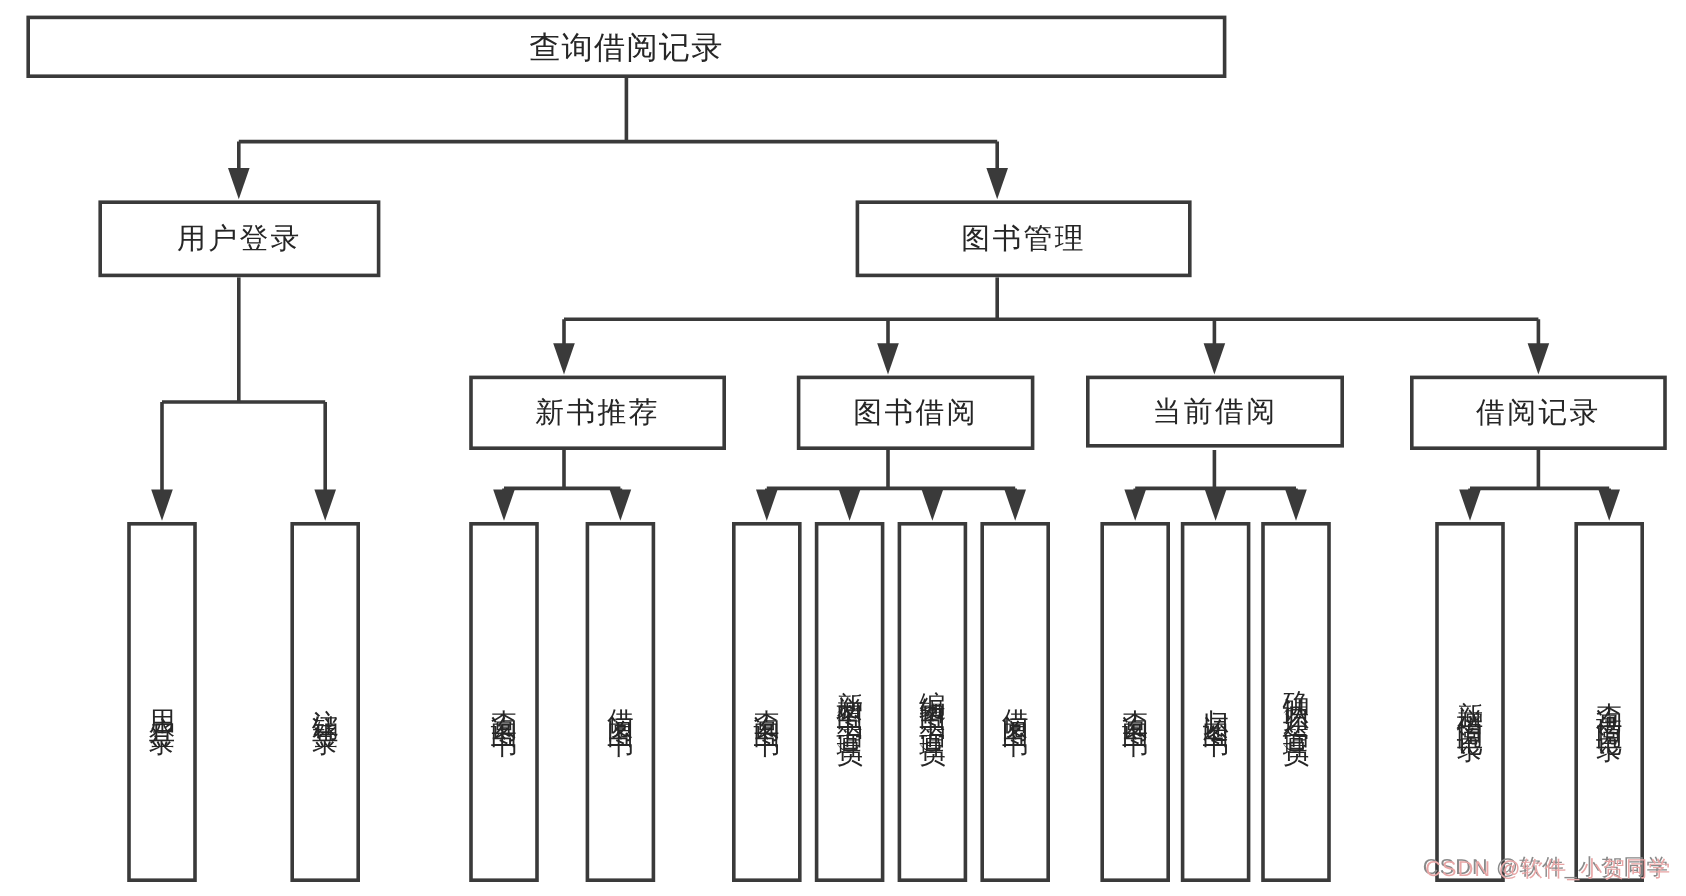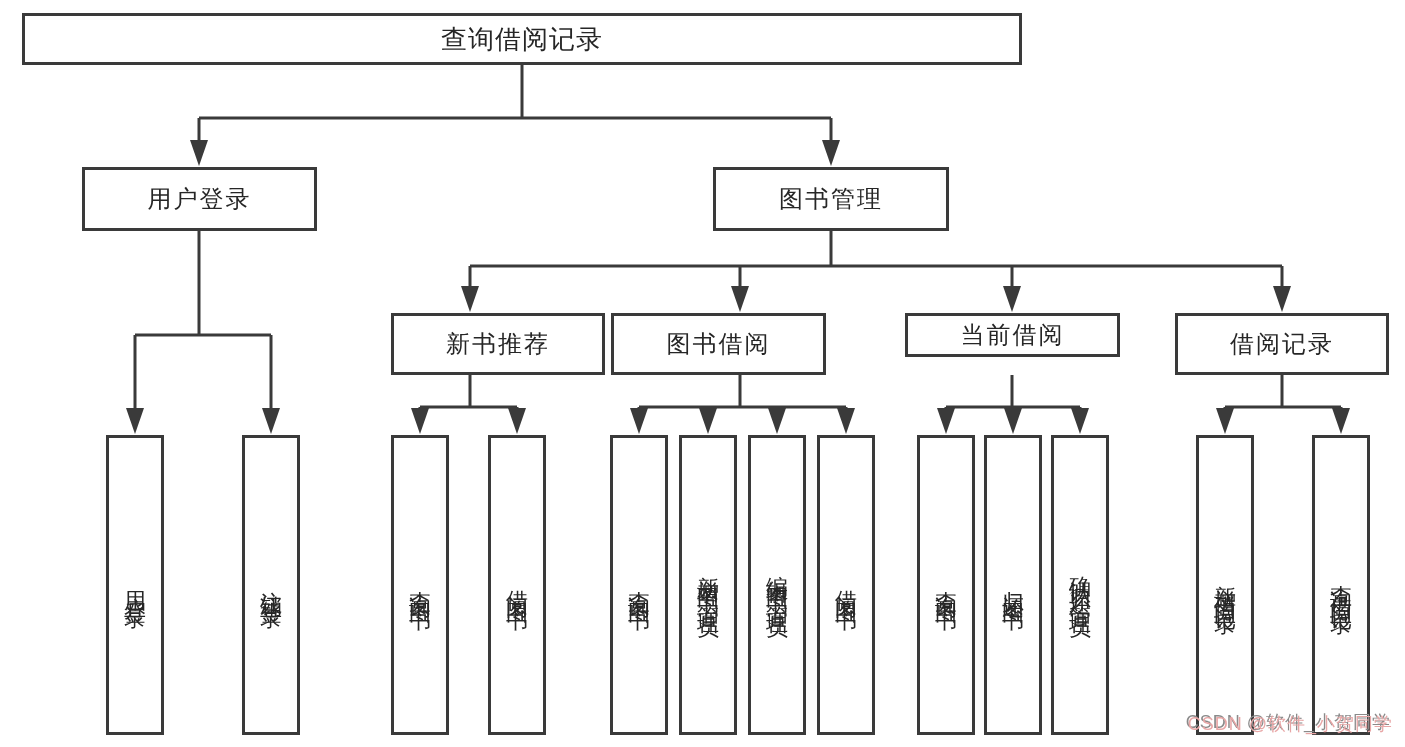--- a/index.html
+++ b/index.html
@@ -90,25 +90,25 @@
         <use href="#tri" x="1013" y="434"></use>
       <use href="#tri" x="1080" y="434"></use>
         <use href="#tri" x="1225" y="434"></use>
       <use href="#tri" x="1341" y="434"></use>
     </g>
   </svg>
 
   <div class="node h-node root-node" style="left:22px; top:13px; width:1000px; height:52px;">查询借阅记录</div>
 
   <div class="node h-node" style="left:82px; top:167px; width:235px; height:64px;">用户登录</div>
-  <div class="node h-node" style="left:713px; top:167px; width:236px; height:64px;">图书管理</div>
+  <div class="node h-node" style="left:713px; top:167px; width:280px; height:64px;">图书管理</div>
 
   <div class="node h-node" style="left:363px; top:313px; width:214px; height:62px;margin-left:28px;">新书推荐</div>
-  <div class="node h-node" style="left:611px; top:313px; width:215px; height:62px;">图书借阅</div>
-  <div class="node h-node" style="left:905px; top:313px; width:215px; height:44px;text-align:center;">当前借阅</div>
+  <div class="node h-node" style="left:664px; top:313px; width:198px; height:62px;">图书借阅</div>
+  <div class="node h-node" style="left:905px; top:313px; width:215px; height:60px;text-align:center;">当前借阅</div>
   <div class="node h-node" style="left:1175px; top:313px; width:214px; height:62px;">借阅记录</div>
 
   <div class="node v-node" style="left:106px; top:435px; width:58px; height:300px;">用户登录</div>
   <div class="node v-node" style="left:242px; top:435px; width:58px; height:300px;">注销登录</div>
 
   <div class="node v-node" style="left:391px; top:435px; width:58px; height:300px;">查询图书</div>
   <div class="node v-node" style="left:488px; top:435px; width:58px; height:300px;">借阅图书</div>
 
   <div class="node v-node" style="left:610px; top:435px; width:58px; height:300px;">查询图书</div>
   <div class="node v-node" style="left:679px; top:435px; width:58px; height:300px;">新增图书（管理员）</div>

